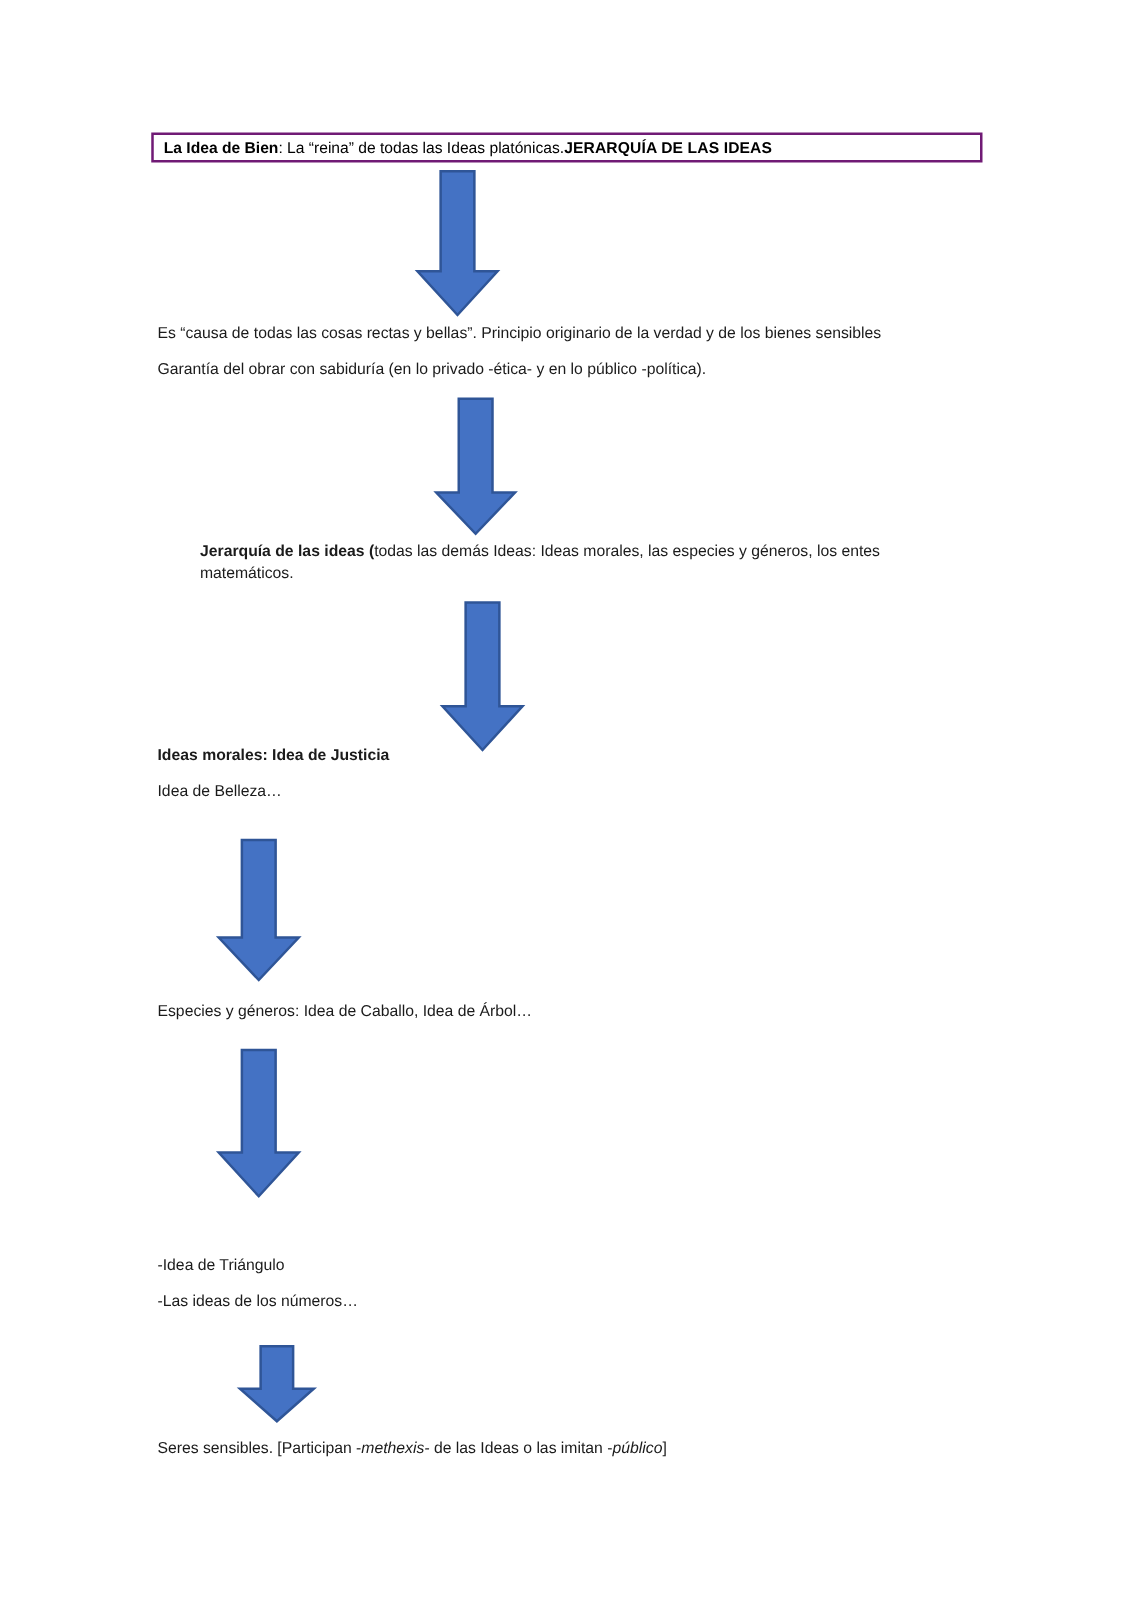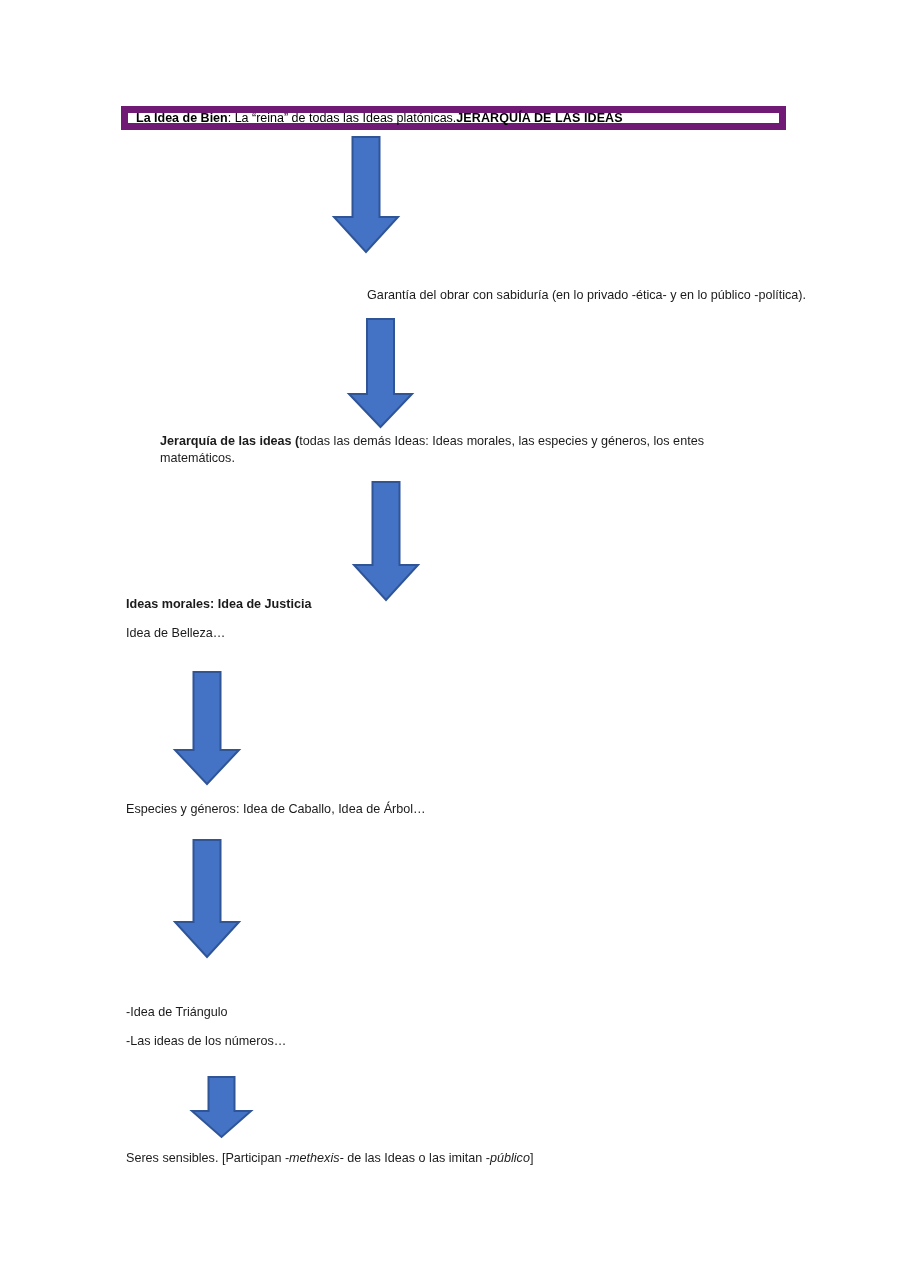--- a/index.html
+++ b/index.html
@@ -25,21 +25,21 @@
     background: #ffffff;
   }
 
   
   .header-box {
     position: absolute;
     left: 121px;
     top: 106px;
     width: 665px;
     height: 24px;
-    border: 7px solid #701a75;
+    border: 2px solid #701a75;
     box-sizing: border-box;
     display: flex;
     align-items: center;
     padding-left: 8px;
     white-space: nowrap;
   }
   .header-box span {
     font-size: 12.5px;
     line-height: 1;
   }
@@ -59,21 +59,21 @@
     position: absolute;
     font-size: 12.6px;
     line-height: 17px;
     color: #1b1b1b;
     white-space: normal;
   }
   .txt b { font-weight: bold; }
   .txt i { font-style: italic; margin-top: 24px; }
 
   .t-es        { left: 126px; top: 258px; width: 680px; }
-  .t-garantia  { left: 126px; top: 287px; width: 680px; text-align: right; }
+  .t-garantia  { left: 126px; top: 287px; width: 680px; }
   .t-jerarquia { left: 126px; top: 433px; width: 606px; margin-left: 34px; }
   .t-morales   { left: 126px; top: 596px; width: 500px; font-weight: bold; }
   .t-belleza   { left: 126px; top: 625px; width: 500px; }
   .t-especies  { left: 126px; top: 801px; width: 600px; }
   .t-esencias  { left: 126px; top: 974px; width: 500px; }
   .t-triangulo { left: 126px; top: 1004px; width: 500px; }
   .t-numeros   { left: 126px; top: 1033px; width: 500px; }
   .t-seres     { left: 126px; top: 1150px; width: 640px; }
 
   
@@ -127,20 +127,21 @@
       <polygon points="19.5,1 46.5,1 46.5,83 65,83 33,118 1,83 19.5,83" fill="#4472C4" stroke="#2F5597" stroke-width="2" stroke-linejoin="miter"></polygon>
     </svg>
   </div>
 
   <div class="arrow" style="left:191px; top:1076px; width:61px; height:62px;">
     <svg viewBox="0 0 61 62" preserveAspectRatio="none">
       <polygon points="17.5,1 43.5,1 43.5,35 60,35 30.5,61 1,35 17.5,35" fill="#4472C4" stroke="#2F5597" stroke-width="2" stroke-linejoin="miter"></polygon>
     </svg>
   </div>
 
+  <div class="txt t-es">Es “causa de todas las cosas rectas y bellas”. Principio originario de la verdad y de los bienes sensibles</div>
 
   <div class="txt t-garantia">Garantía del obrar con sabiduría (en lo privado -ética- y en lo público -política).</div>
 
   <div class="txt t-jerarquia"><b>Jerarquía de las ideas (</b><span>todas las demás Ideas: Ideas morales, las especies y géneros, los entes matemáticos.</span></div>
 
   <div class="txt t-morales">Ideas morales: Idea de Justicia</div>
 
   <div class="txt t-belleza">Idea de Belleza…</div>
 
   <div class="txt t-especies">Especies y géneros: Idea de Caballo, Idea de Árbol…</div>

